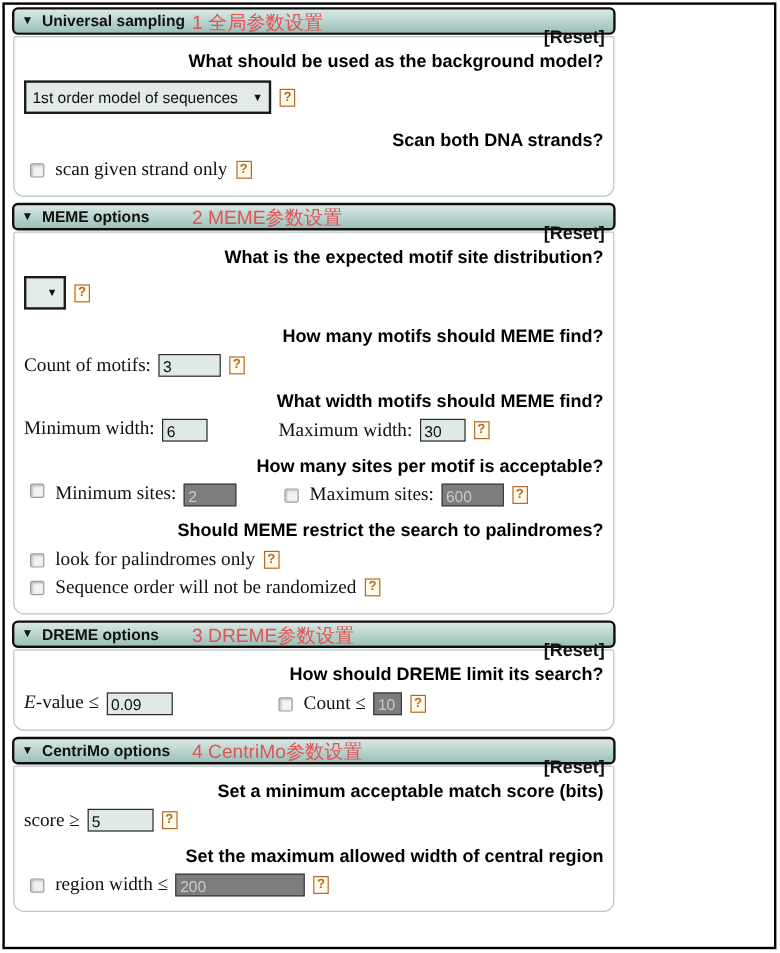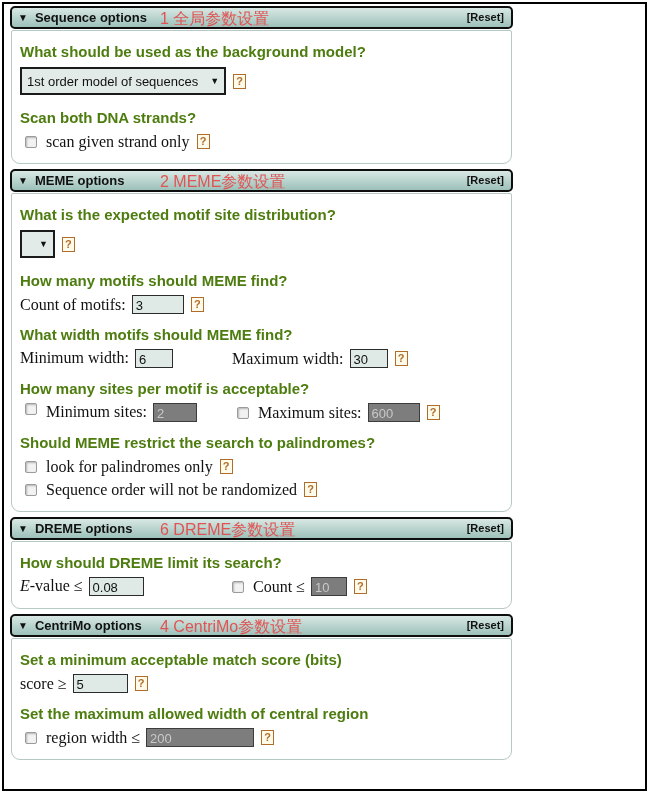--- a/index.html
+++ b/index.html
@@ -31,33 +31,33 @@
     font-family:"Liberation Sans", sans-serif;
     font-weight:bold; font-size:13px; color:#111;
     cursor:pointer;
   }
   .tri { font-size:10px; margin-right:7px; }
   .annotation {
     position:absolute; left:148px; top:1px;
     color:#e05454; font-family:"Liberation Sans", sans-serif;
     font-size:16px; font-weight:normal; white-space:nowrap;
   }
-  .reset { position:absolute; right:7px; top:3px; font-size:11px; cursor:pointer; }
+  .reset { position:absolute; right:7px; top:15px; font-size:15px; cursor:pointer; }
   .sec-body {
     border:1px solid #b7c9c5;
     border-radius:2px 2px 9px 9px;
     margin:1px 1px 0 1px;
     padding:1px 8px 9px 8px;
     background:#ffffff;
   }
   
   .q {
     font-family:"Liberation Sans", sans-serif;
-    font-weight:bold; font-size:15px; color:#4d7c0f;
-    margin:9px 0 3px 0; line-height:21px;
+    font-weight:bold; font-size:15px; color:#000000;
+    margin:9px 0 3px 0; line-height:21px;text-align:right;
   }
   .row {
     display:flex; align-items:center;
     font-size:16px; color:#111;
     margin:2px 0 2px 0; min-height:21px;
   }
   .col { width:212px; display:flex; align-items:flex-start; }
   .indent { padding-left:5px; }
   .em { font-style:italic; }
   .cb {
@@ -72,21 +72,21 @@
   .ibox {
     border:1px solid #2b2b2b;
     background:#dfe9e6;
     font-family:"Liberation Sans", sans-serif;
     font-size:13px; color:#111;
     height:19px; line-height:17px;
     padding:1px 3px; margin-left:6px;
     cursor:text; overflow:hidden; white-space:nowrap;
   }
   .ibox.disabled { background:#7d7d7d; color:#c9c9c9; border-color:#3c3c3c; cursor:default; }
-  .w34{width:36px} .w36{width:38px} .w42{width:44px} .w48{width:52px}
+  .w34{width:24px} .w36{width:38px} .w42{width:44px} .w48{width:52px}
   .w50{width:52px} .w52{width:55px} .w88{width:108px}
   .selectbox {
     display:inline-flex; align-items:center;
     border:2px solid #1b1b1b;
     background:#e3ebe8;
     font-family:"Liberation Sans", sans-serif;
     font-size:13px; color:#111;
     height:21px; padding:12px 5px;
     margin:2px 0 3px 0; cursor:pointer;
   }
@@ -103,21 +103,21 @@
   .newbadge { margin-left:5px; vertical-align:-3px; }
 </style>
 </head>
 <body>
 
 <div class="page">
 
   <div class="section">
     <div class="sec-header">
       <span class="tri">▼</span>
-      <span>Sequence options</span>
+      <span>Universal sampling</span>
       <span class="annotation">1 全局参数设置</span>
       <span class="reset">[Reset]</span>
     </div>
     <div class="sec-body">
       <div class="q">What should be used as the background model?</div>
       <div class="row">
         <span class="selectbox">
           <span>1st order model of sequences</span>
           <span class="arrow">▼</span>
         </span>
@@ -191,30 +191,30 @@
         <span>Sequence order will not be randomized</span>
         <span class="help">?</span>
       </div>
     </div>
   </div>
 
   <div class="section">
     <div class="sec-header">
       <span class="tri">▼</span>
       <span>DREME options</span>
-      <span class="annotation">6 DREME参数设置</span>
+      <span class="annotation">3 DREME参数设置</span>
       <span class="reset">[Reset]</span>
     </div>
     <div class="sec-body">
       <div class="q">How should DREME limit its search?</div>
       <div class="row">
         <span class="col">
           <span class="em">E</span>
           <span>-value ≤</span>
-          <span class="ibox w52">0.08</span>
+          <span class="ibox w52">0.09</span>
         </span>
         <span class="cb"></span>
         <span>Count ≤</span>
         <span class="ibox disabled w34">10</span>
         <span class="help">?</span>
       </div>
     </div>
   </div>
 
   <div class="section">

